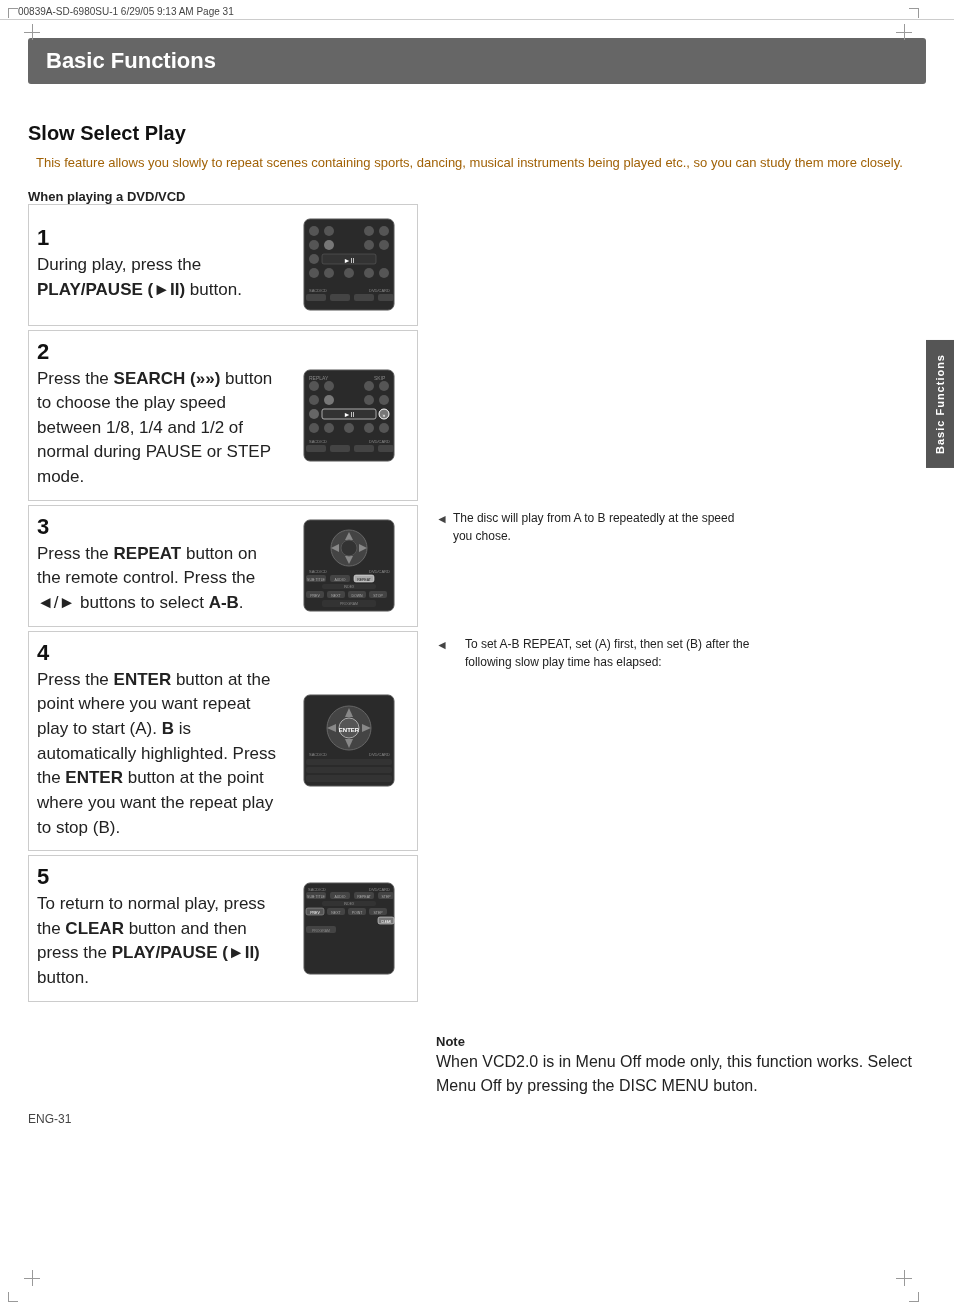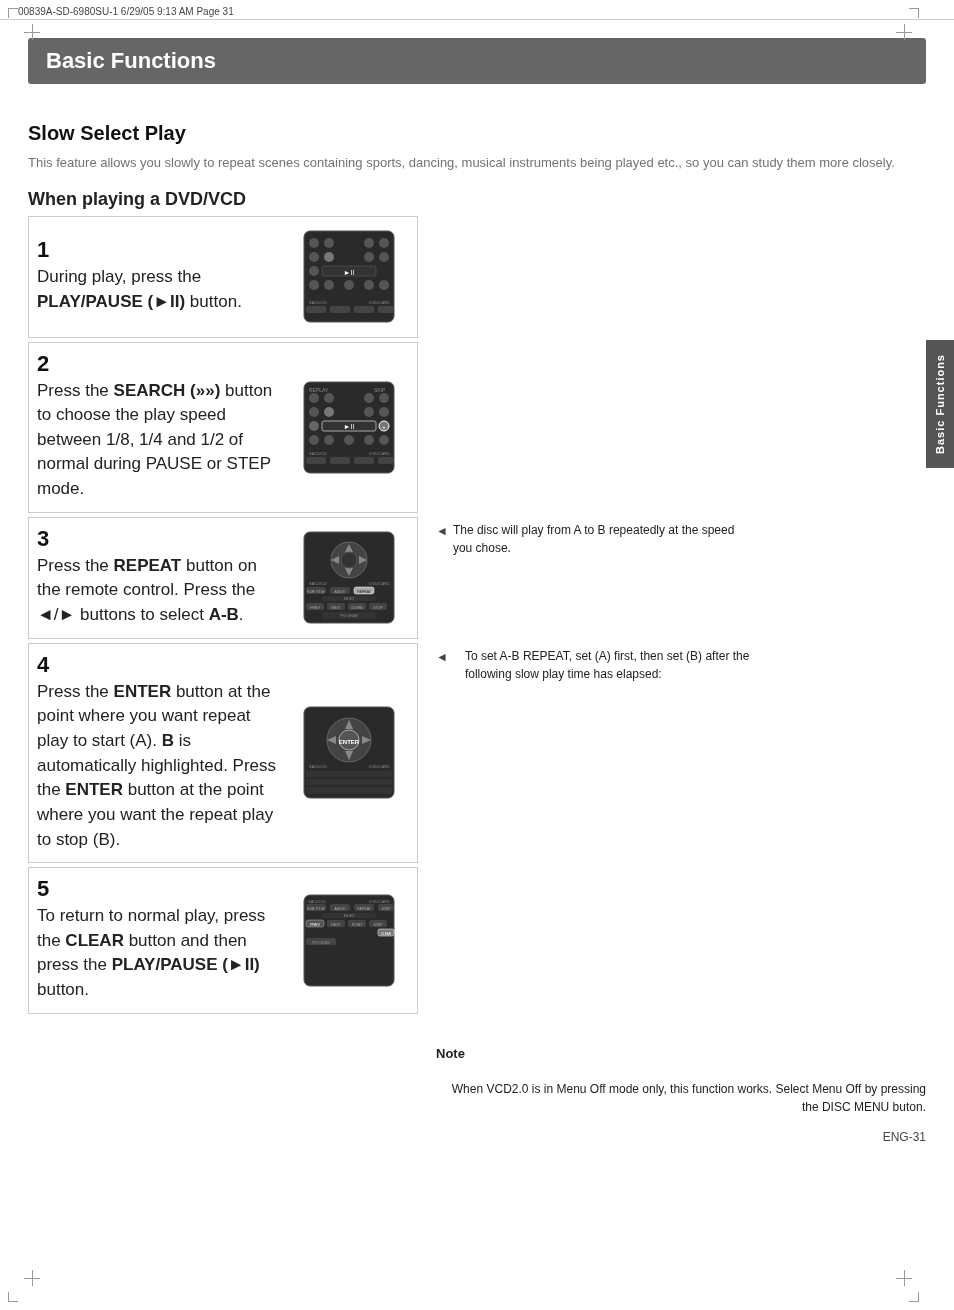--- a/index.html
+++ b/index.html
@@ -55,28 +55,29 @@
       font-weight: bold;
       margin-top: 20px;
       margin-bottom: 8px;
       color: #111;
     }
 
     .intro-text {
       font-size: 13px;
       line-height: 1.5;
       margin-bottom: 16px;
-      color: #737373;
+      color: #a16207;
+      margin-left: 8px;
     }
 
     
     .subsection-label {
-      font-size: 18px;
-      font-weight: bold;
-      margin-bottom: 6px;
+      font-size: 13px;
+      font-weight: bold;
+      margin-bottom: 0;
     }
 
     
     .steps-area {
       display: flex;
       flex-direction: column;
       gap: 0;
     }
 
     .step-row {
@@ -158,31 +159,30 @@
     }
 
     
     .note-box {
       margin-top: 10px;
       padding: 8px 0 0 0;
     }
     .note-box-title {
       font-weight: bold;
       font-size: 13px;
-      margin-bottom: 19px;
+      margin-bottom: 1px;
     }
     .note-box-text {
-      font-size: 12px;
+      font-size: 16px;
       line-height: 1.5;
-      text-align: right;
     }
 
     
     .page-number {
-      text-align: right;
+      text-align: left;
       font-size: 12px;
       color: #444;
       margin-top: 14px;
       padding-bottom: 10px;
     }
 
     
     .side-tab {
       position: absolute;
       right: 0;

